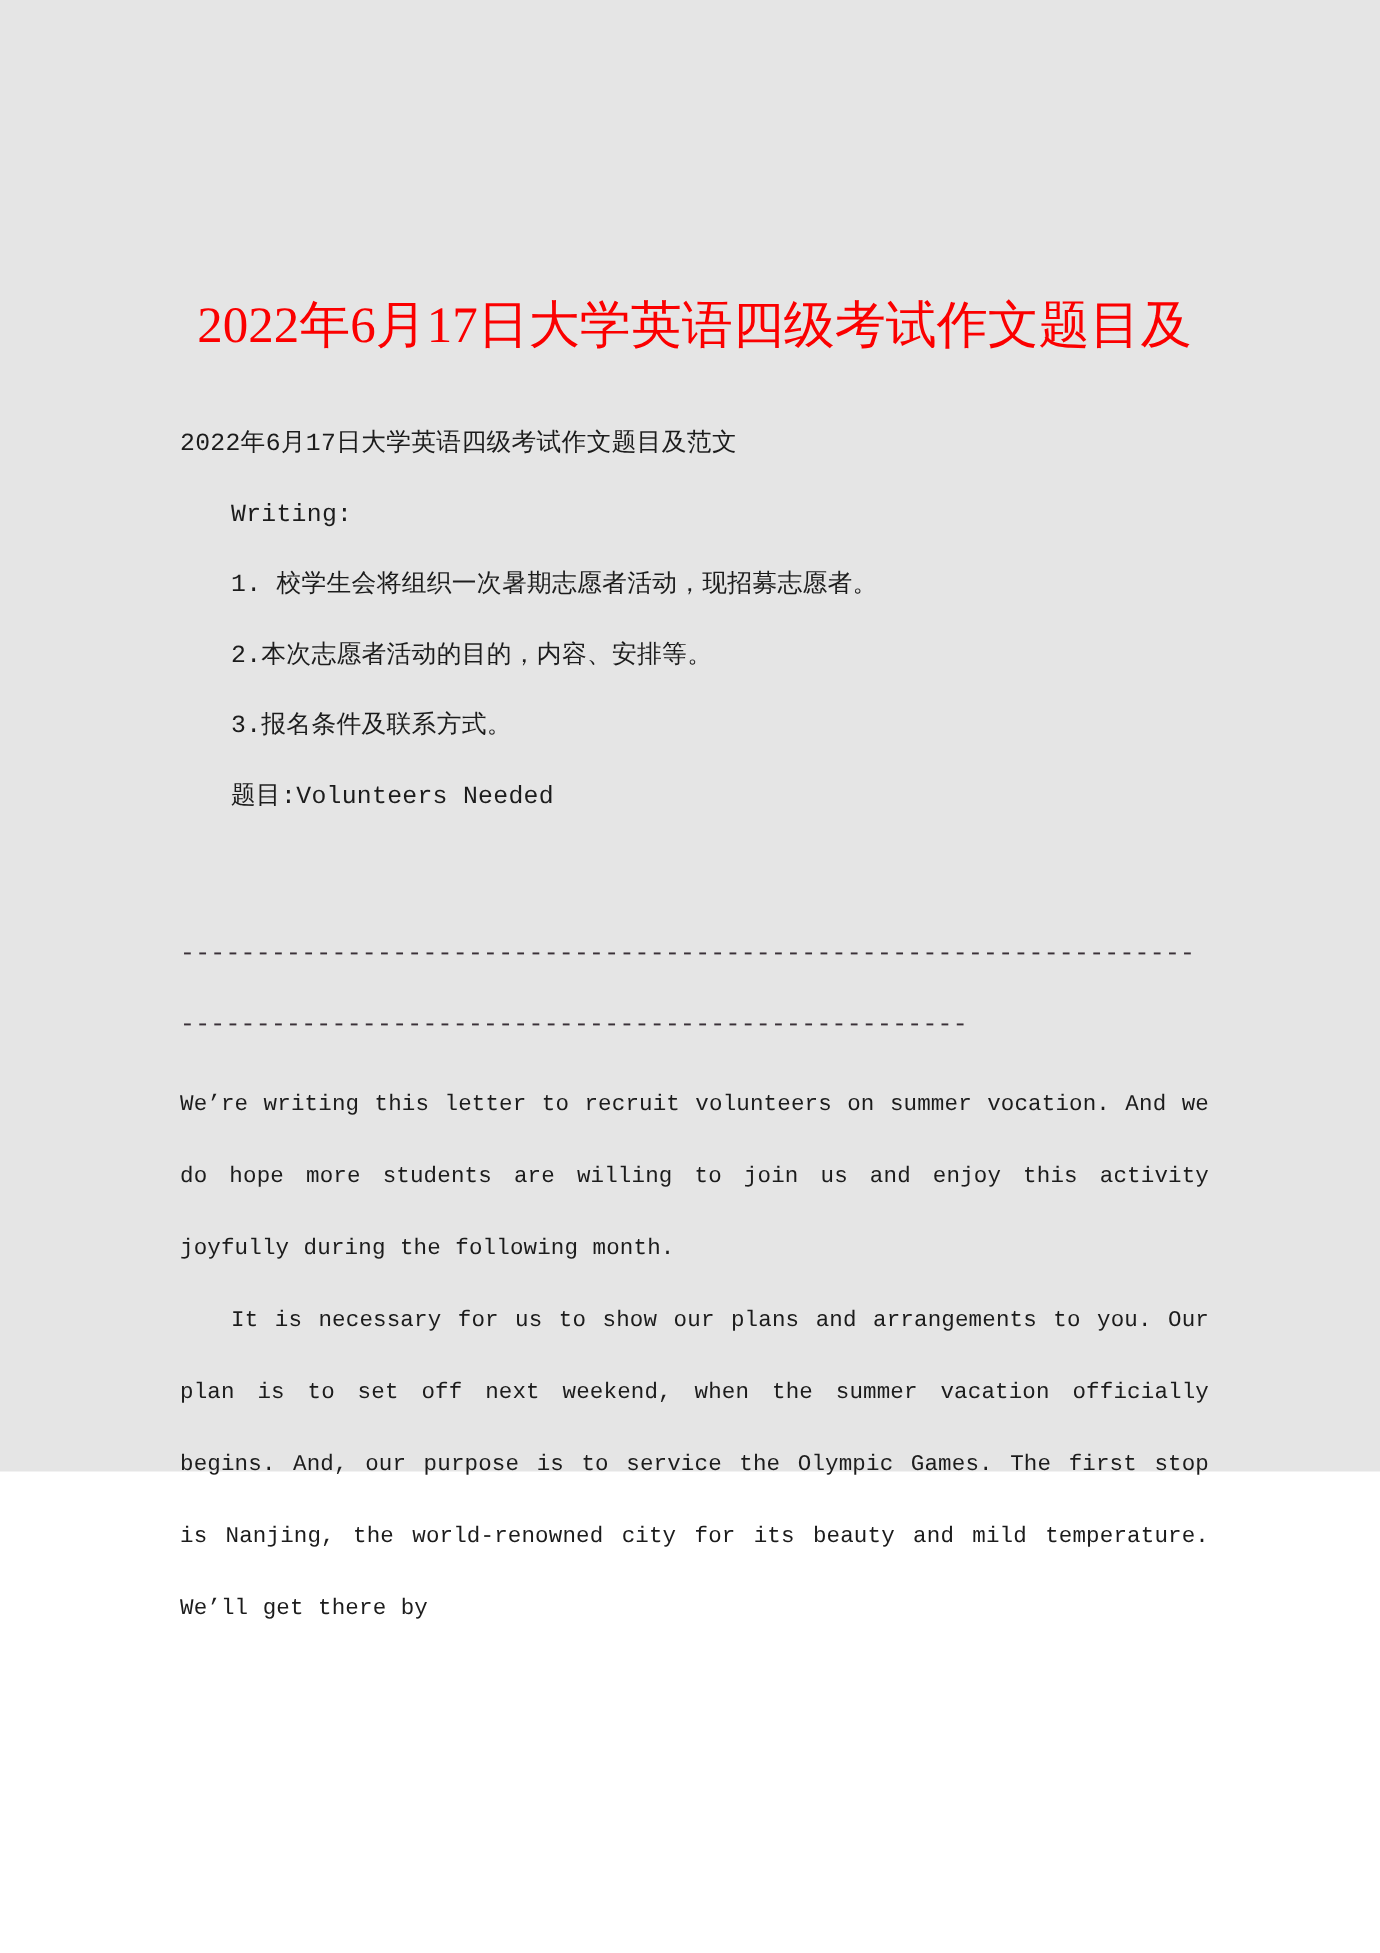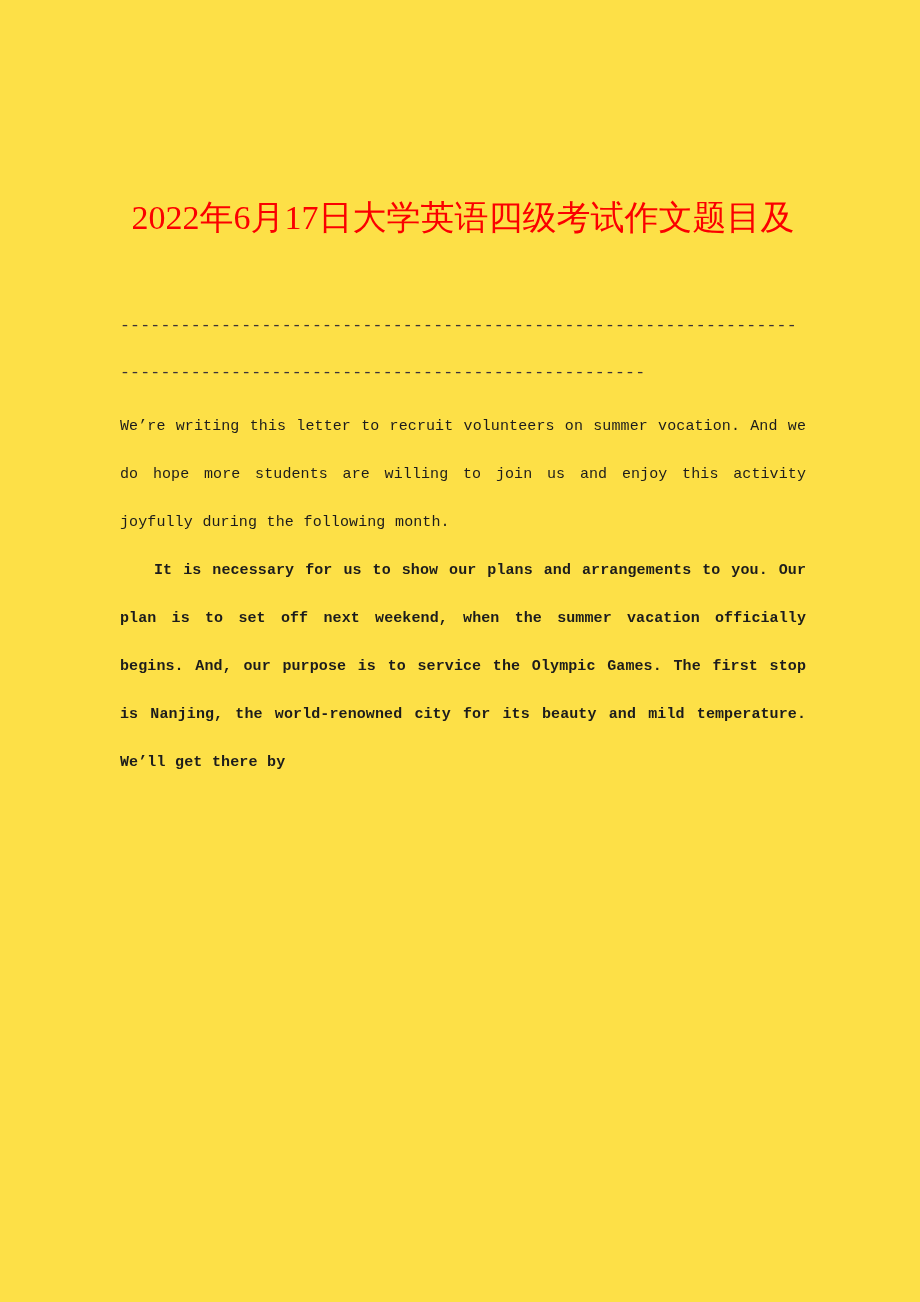--- a/index.html
+++ b/index.html
@@ -12,22 +12,22 @@
     height: 1302px;
     overflow: hidden;
     font-family: "Liberation Mono", "DejaVu Sans Mono", monospace;
     color: #1a1a1a;
     -webkit-font-smoothing: antialiased;
   }
 
   .page {
     position: relative;
     width: 920px;
-    height: 1302px;
-    background: #fde047;
+    height: 981px;
+    background: #e5e5e5;
     box-sizing: border-box;
   }
 
   .content {
     position: absolute;
     left: 120px;
     top: 0;
     width: 686px;
   }
 
@@ -92,31 +92,45 @@
     line-height: 48px;
     color: #1c1c1c;
     text-align: justify;
     text-align-last: left;
     letter-spacing: 0.1px;
     word-spacing: 0.5px;
   }
 
   p.para.indent {
     text-indent: 34px;
-    font-weight: bold;
   }
 </style>
 </head>
 <body>
 
 <div class="page">
   <div class="content">
 
     <h1 class="doc-title">2022年6月17日大学英语四级考试作文题目及</h1>
 
+    <div class="body-block">
+
+      <p class="line lead">2022年6月17日大学英语四级考试作文题目及范文</p>
+
+      <p class="line item">Writing:</p>
+
+      <p class="line item">1. 校学生会将组织一次暑期志愿者活动，现招募志愿者。</p>
+
+      <p class="line item">2.本次志愿者活动的目的，内容、安排等。</p>
+
+      <p class="line item">3.报名条件及联系方式。</p>
+
+      <p class="line item">题目:Volunteers Needed</p>
+
+    </div>
 
     <div class="rule">-----------------------------------------------------------------------------------------------------------------------</div>
 
     <div class="essay">
 
       <p class="para">We’re writing this letter to recruit volunteers on summer vocation. And we do hope more students are willing to join us and enjoy this activity joyfully during the following month.</p>
 
       <p class="para indent">It is necessary for us to show our plans and arrangements to you. Our plan is to set off next weekend, when the summer vacation officially begins. And, our purpose is to service the Olympic Games. The first stop is Nanjing, the world-renowned city for its beauty and mild temperature. We’ll get there by</p>
 
     </div>

